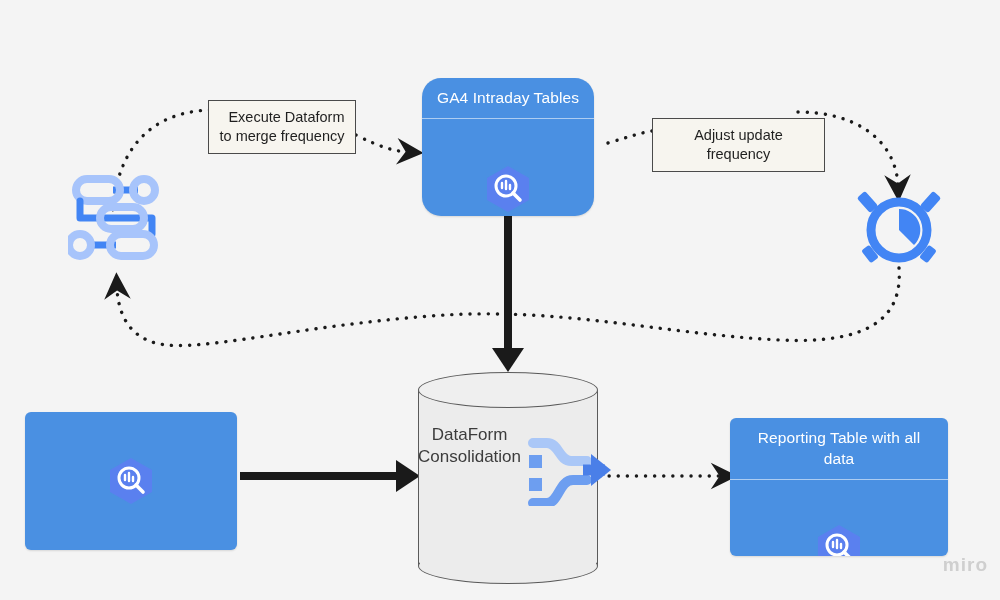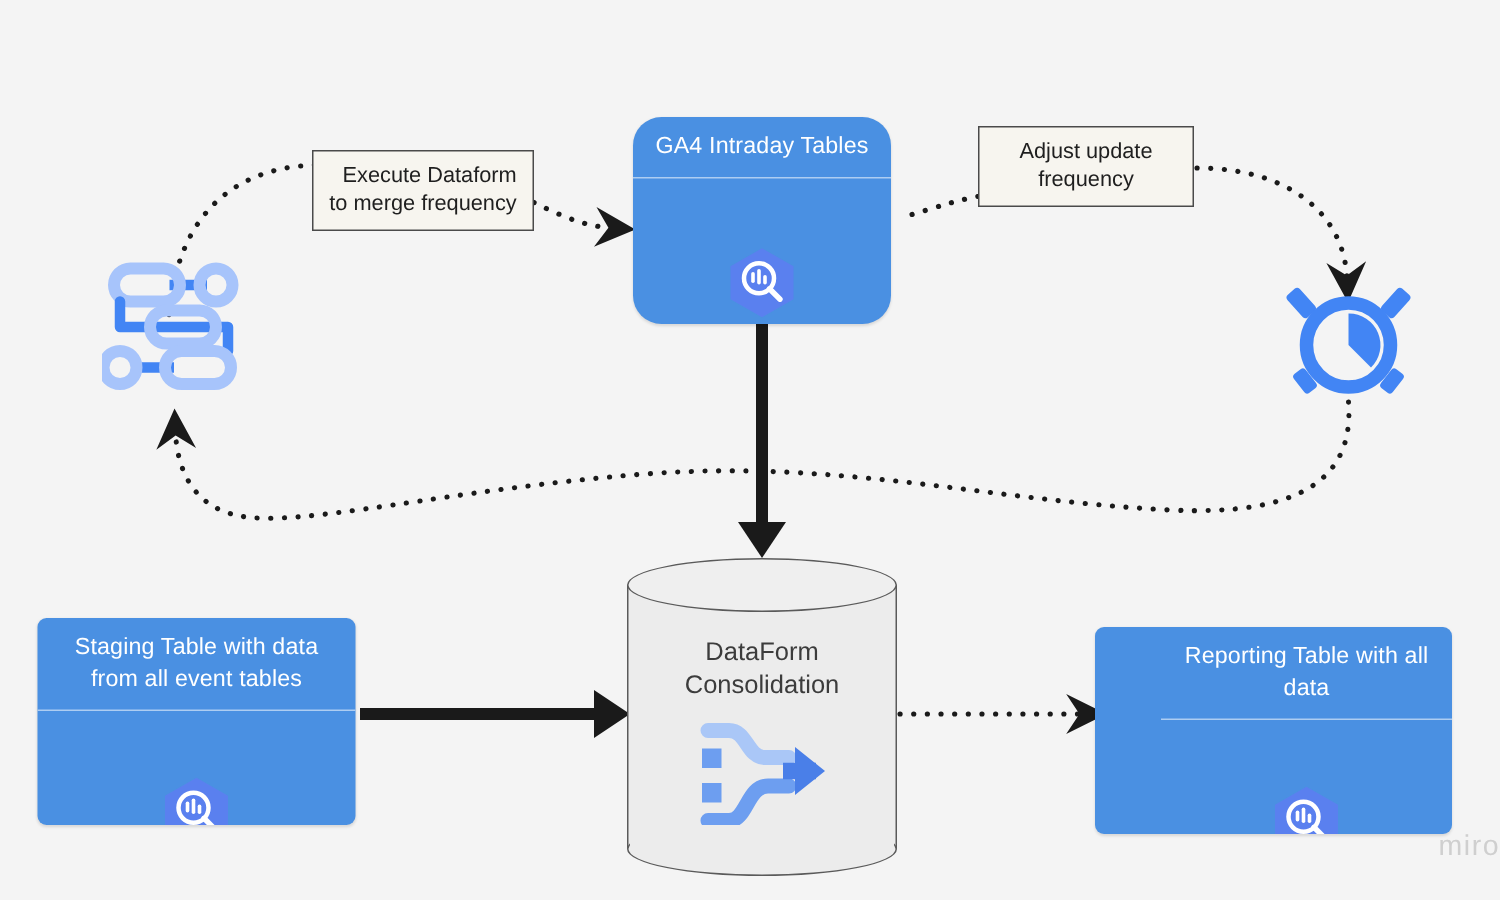--- a/index.html
+++ b/index.html
@@ -77,42 +77,42 @@
     border:1.6px solid #5a5a5a;
     border-radius:50%;
     box-sizing:border-box;
   }
   .cyl-bottom-mask{
     position:absolute;left:1.6px;bottom:18px;width:calc(100% - 3.2px);height:20px;
     background:#ececec;
   }
   .cyl-content{
     position:absolute;left:0;right:0;top:0;bottom:0;
-    display:flex;flex-direction:column;align-items:center;
+    display:flex;flex-direction:row;align-items:flex-start;
     padding-top:52px;
   }
   .cyl-label{
     color:#3c3c3c;
     font-size:17px;
     line-height:1.3;
     text-align:center;
     max-width:150px;
   }
   .cyl-icon{margin-top:12px;}
   
   #edges{position:absolute;left:0;top:0;width:1000px;height:600px;pointer-events:none;}
   
   .deco{position:absolute;}
   
   .watermark{
-    position:absolute;right:0;bottom:24px;
+    position:absolute;right:12px;bottom:24px;
     font-size:19px;
     color:#cfcfcf;
     letter-spacing:1px;
-    font-weight:400;
+    font-weight:700;
     user-select:none;
     margin-top:12px;
   }
 </style>
 </head>
 <body>
 
 <div id="canvas">
 
   <svg id="edges" viewBox="0 0 1000 600">
@@ -195,21 +195,21 @@
     </svg>
   </div>
 
   <div class="note" style="left:208px;top:100px;width:148px;height:54px;text-align:right;">
     <div>
       <div>Execute Dataform</div>
       <div>to merge frequency</div>
     </div>
   </div>
 
-  <div class="note" style="left:652px;top:84px;width:144px;height:54px;">
+  <div class="note" style="left:652px;top:118px;width:173px;height:54px;">
     <div>
       <div>Adjust update</div>
       <div>frequency</div>
     </div>
   </div>
 
   <div class="gcard" style="left:422px;top:78px;width:172px;height:138px;border-radius:19px;">
     <div class="gtitle">GA4 Intraday Tables</div>
     <div class="gbody">
       <div class="bq-wrap" style="margin-top:4px;">
@@ -220,37 +220,36 @@
           <line x1="18" y1="24" x2="18" y2="19" stroke="#ffffff" stroke-width="2.4" stroke-linecap="round"></line>
           <line x1="22" y1="25" x2="22" y2="17" stroke="#ffffff" stroke-width="2.4" stroke-linecap="round"></line>
           <line x1="26" y1="25" x2="26" y2="21" stroke="#ffffff" stroke-width="2.4" stroke-linecap="round"></line>
         </svg>
       </div>
 
     </div>
   </div>
 
   <div class="gcard" style="left:25px;top:412px;width:212px;height:138px;">
-    <div class="gtitle">Staging Table with data from all event tables</div>
     <div class="gbody">
       <div class="bq-wrap" style="margin-top:2px;">
         <svg width="48" height="50" viewBox="0 0 48 50">
           <polygon points="24,2 45,14 45,36 24,48 3,36 3,14" fill="#5b7ff0" opacity="0.92"></polygon>
           <circle cx="22" cy="22" r="10" fill="none" stroke="#ffffff" stroke-width="3"></circle>
           <line x1="29" y1="29" x2="36" y2="36" stroke="#ffffff" stroke-width="3.6" stroke-linecap="round"></line>
           <line x1="18" y1="24" x2="18" y2="19" stroke="#ffffff" stroke-width="2.4" stroke-linecap="round"></line>
           <line x1="22" y1="25" x2="22" y2="17" stroke="#ffffff" stroke-width="2.4" stroke-linecap="round"></line>
           <line x1="26" y1="25" x2="26" y2="21" stroke="#ffffff" stroke-width="2.4" stroke-linecap="round"></line>
         </svg>
       </div>
 
     </div>
   </div>
 
-  <div class="gcard" style="left:730px;top:418px;width:194px;height:138px;padding-left:44px;">
+  <div class="gcard" style="left:730px;top:418px;width:218px;height:138px;">
     <div class="gtitle">Reporting Table with all data</div>
     <div class="gbody">
       <div class="bq-wrap" style="margin-top:2px;">
         <svg width="48" height="50" viewBox="0 0 48 50">
           <polygon points="24,2 45,14 45,36 24,48 3,36 3,14" fill="#5b7ff0" opacity="0.92"></polygon>
           <circle cx="22" cy="22" r="10" fill="none" stroke="#ffffff" stroke-width="3"></circle>
           <line x1="29" y1="29" x2="36" y2="36" stroke="#ffffff" stroke-width="3.6" stroke-linecap="round"></line>
           <line x1="18" y1="24" x2="18" y2="19" stroke="#ffffff" stroke-width="2.4" stroke-linecap="round"></line>
           <line x1="22" y1="25" x2="22" y2="17" stroke="#ffffff" stroke-width="2.4" stroke-linecap="round"></line>
           <line x1="26" y1="25" x2="26" y2="21" stroke="#ffffff" stroke-width="2.4" stroke-linecap="round"></line>

